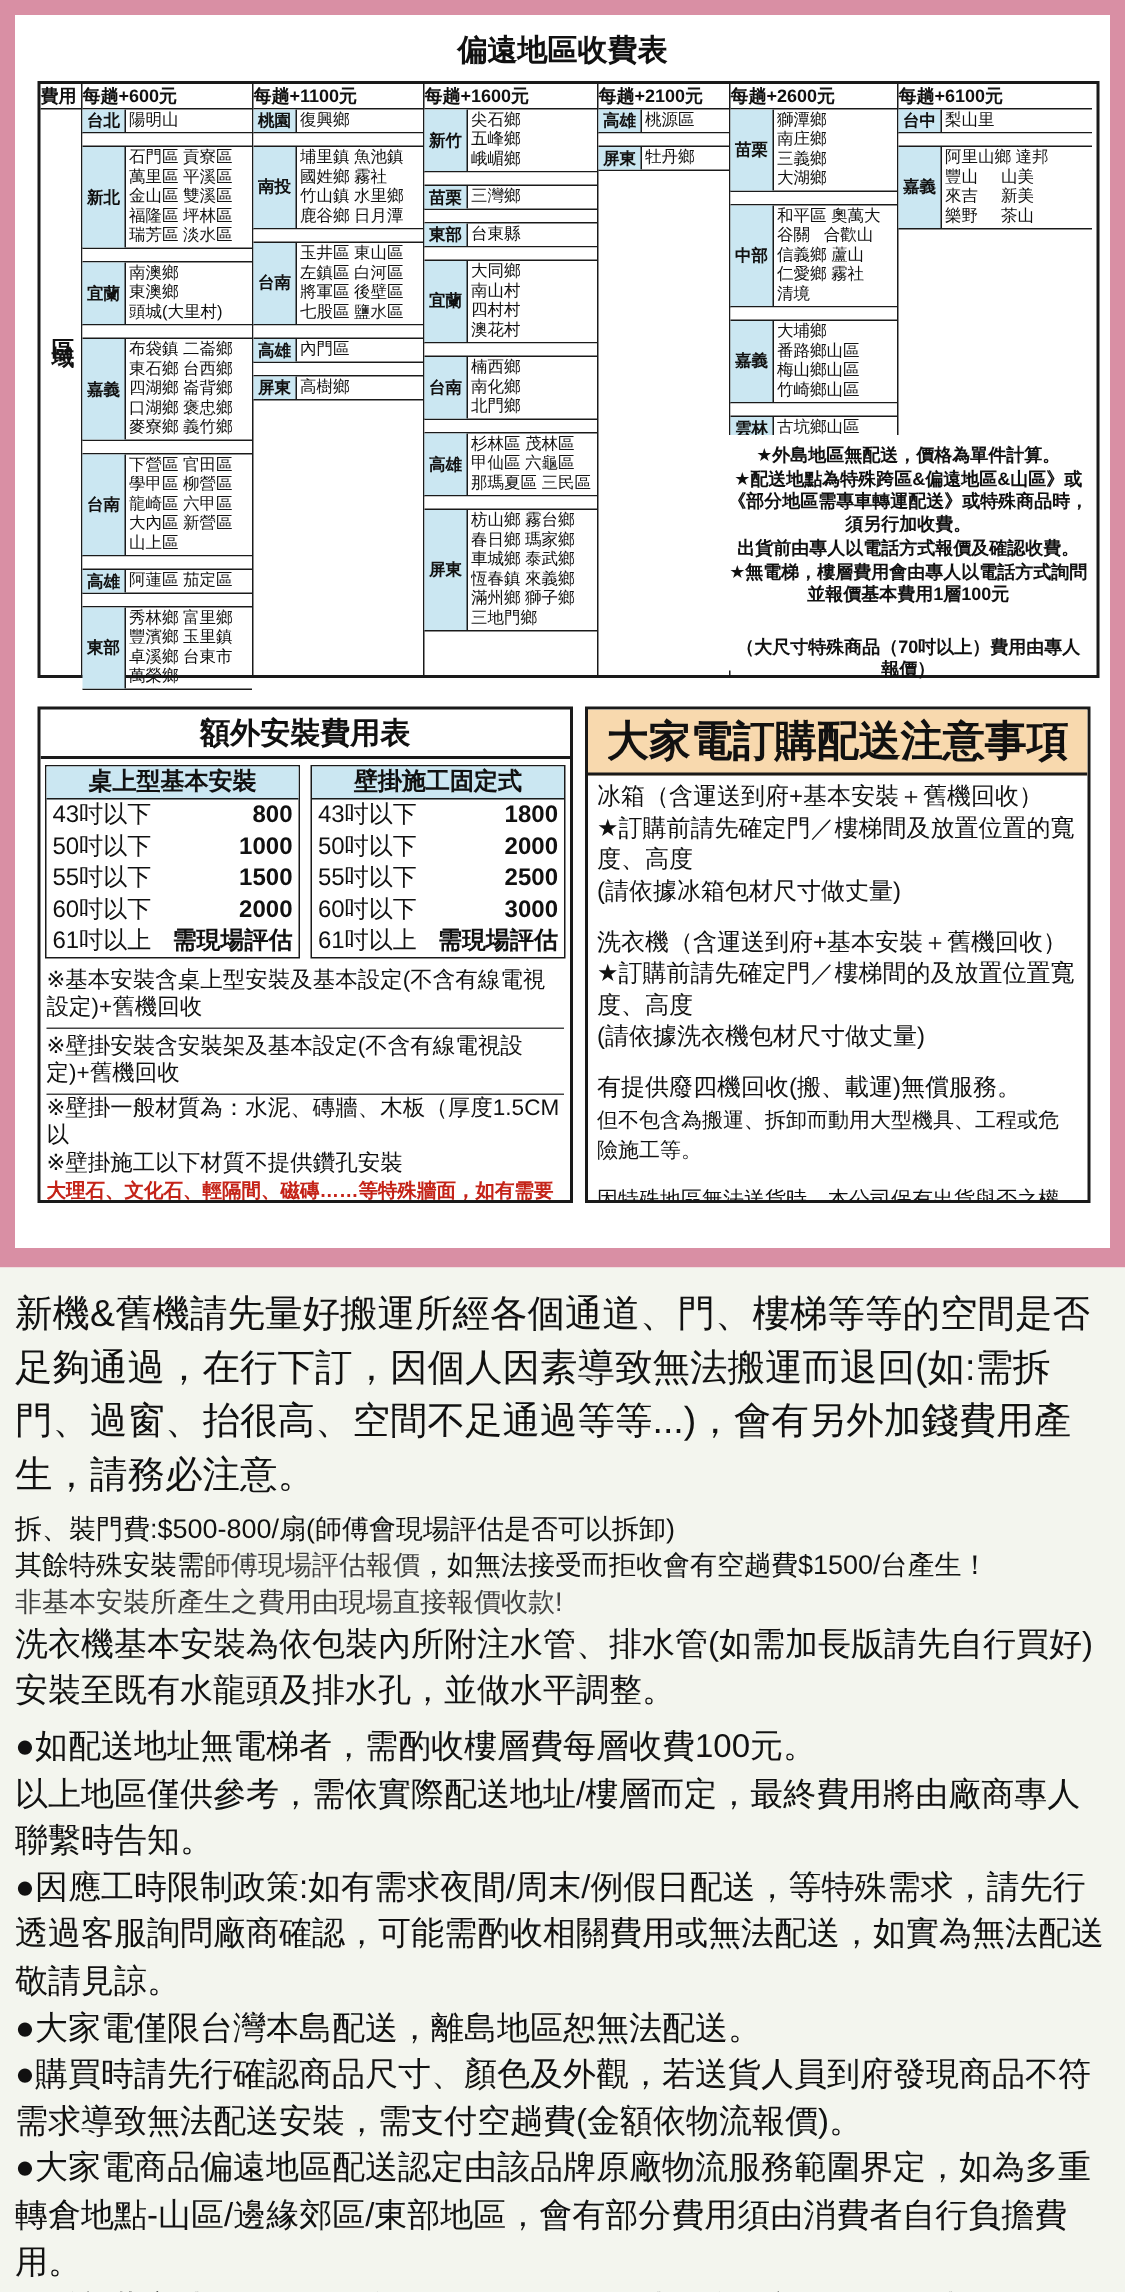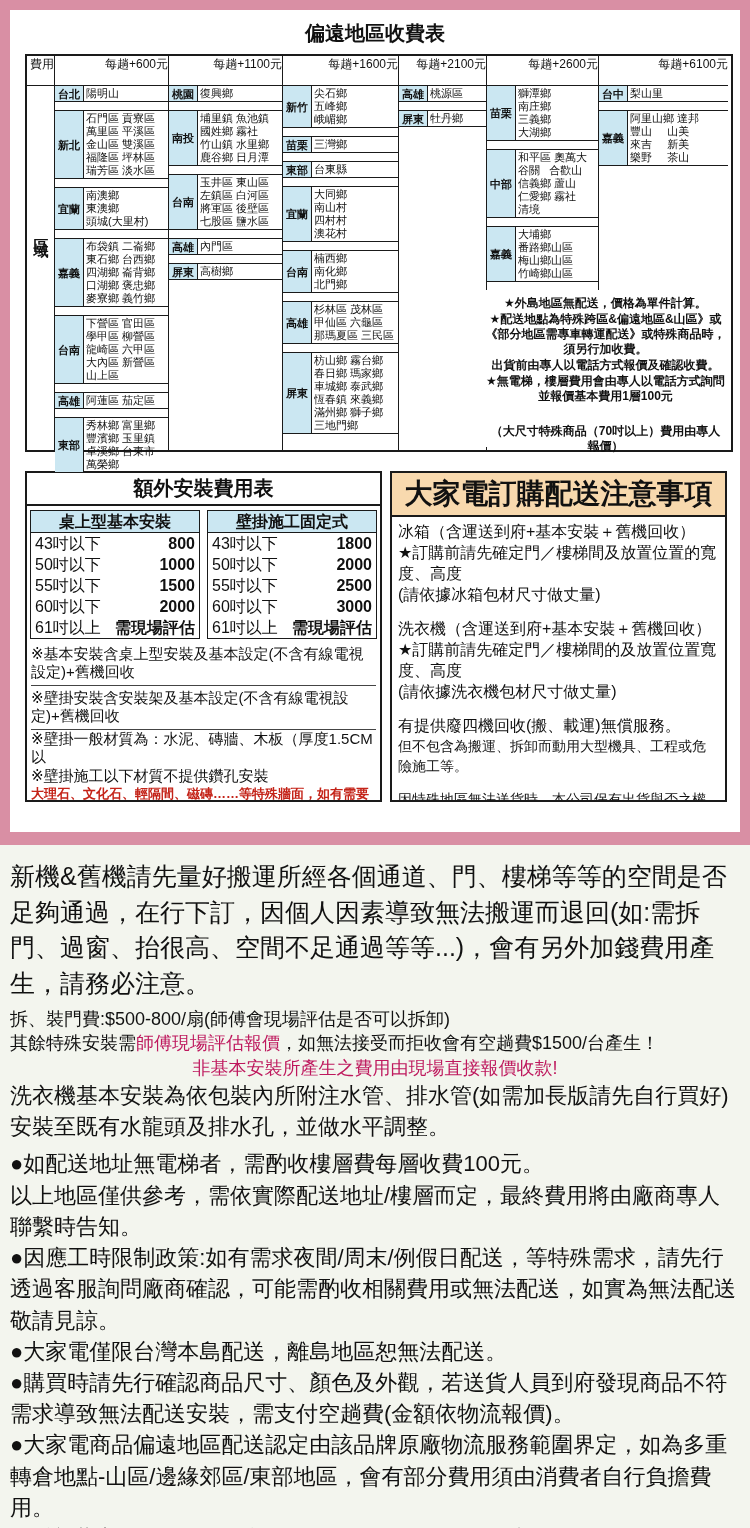--- a/index.html
+++ b/index.html
@@ -22,22 +22,22 @@
   .fee-col { border-left: 1px solid #1a1a1a; display: flex; flex-direction: column; }
   .fee-col:first-child { border-left: none; }
   .fee-col:nth-child(1) { width: 27px; }
   .fee-col:nth-child(2) { width: 114px; }
   .fee-col:nth-child(3) { width: 114px; }
   .fee-col:nth-child(4) { width: 116px; }
   .fee-col:nth-child(5) { width: 88px; }
   .fee-col:nth-child(6) { width: 112px; }
   .fee-col:nth-child(7) { width: 130px; }
   .fee-header {
-    height: 30px; line-height: 16px; text-align: right;
-    font-size: 12px; font-weight: normal; border-bottom: 1px solid #1a1a1a; flex: none;
+    height: 17px; line-height: 16px; text-align: left;
+    font-size: 12px; font-weight: bold; border-bottom: 1px solid #1a1a1a; flex: none;
     white-space: nowrap; overflow: hidden;
   }
   .region-axis {
     writing-mode: vertical-rl; text-orientation: upright;
     margin: 140px auto 0 auto; font-size: 15px; font-weight: bold; letter-spacing: 5px;
   }
   .block { display: flex; align-items: stretch; border-bottom: 1px solid #1a1a1a; flex: none; }
   .rg {
     width: 29px; flex: none; background: #cbe7f2; border-right: 1px solid #1a1a1a;
     display: flex; align-items: center; justify-content: center;
@@ -74,21 +74,21 @@
   .delivery-title { background: #f8d9ae; font-size: 28px; font-weight: bold; text-align: center; border-bottom: 2px solid #1a1a1a; padding: 2px 0; }
   .delivery-body { padding: 4px 6px; }
   .dn-line { font-size: 16px; line-height: 21px; }
   .dn-line.st-small { font-size: 14px; line-height: 20px; }
   .dn-line.st-blank { height: 13px; }
 
   
   .footer { background: #f3f5ee; height: 688px; padding: 14px 10px 0 10px; overflow: hidden; }
   .f-p1 { font-size: 25px; line-height: 1.42; margin-bottom: 6px; }
   .f-sm { font-size: 18px; line-height: 1.35; }
-  .f-red { color: #be185d; text-align: center; }
+  .f-red { color: #404040; }
   .f-lg { font-size: 22px; line-height: 1.42; }
   .f-mt { margin-top: 6px; }
 </style>
 </head>
 <body>
 
 <div class="flyer">
   <div class="flyer-inner">
 
     <div class="flyer-title">偏遠地區收費表</div>

